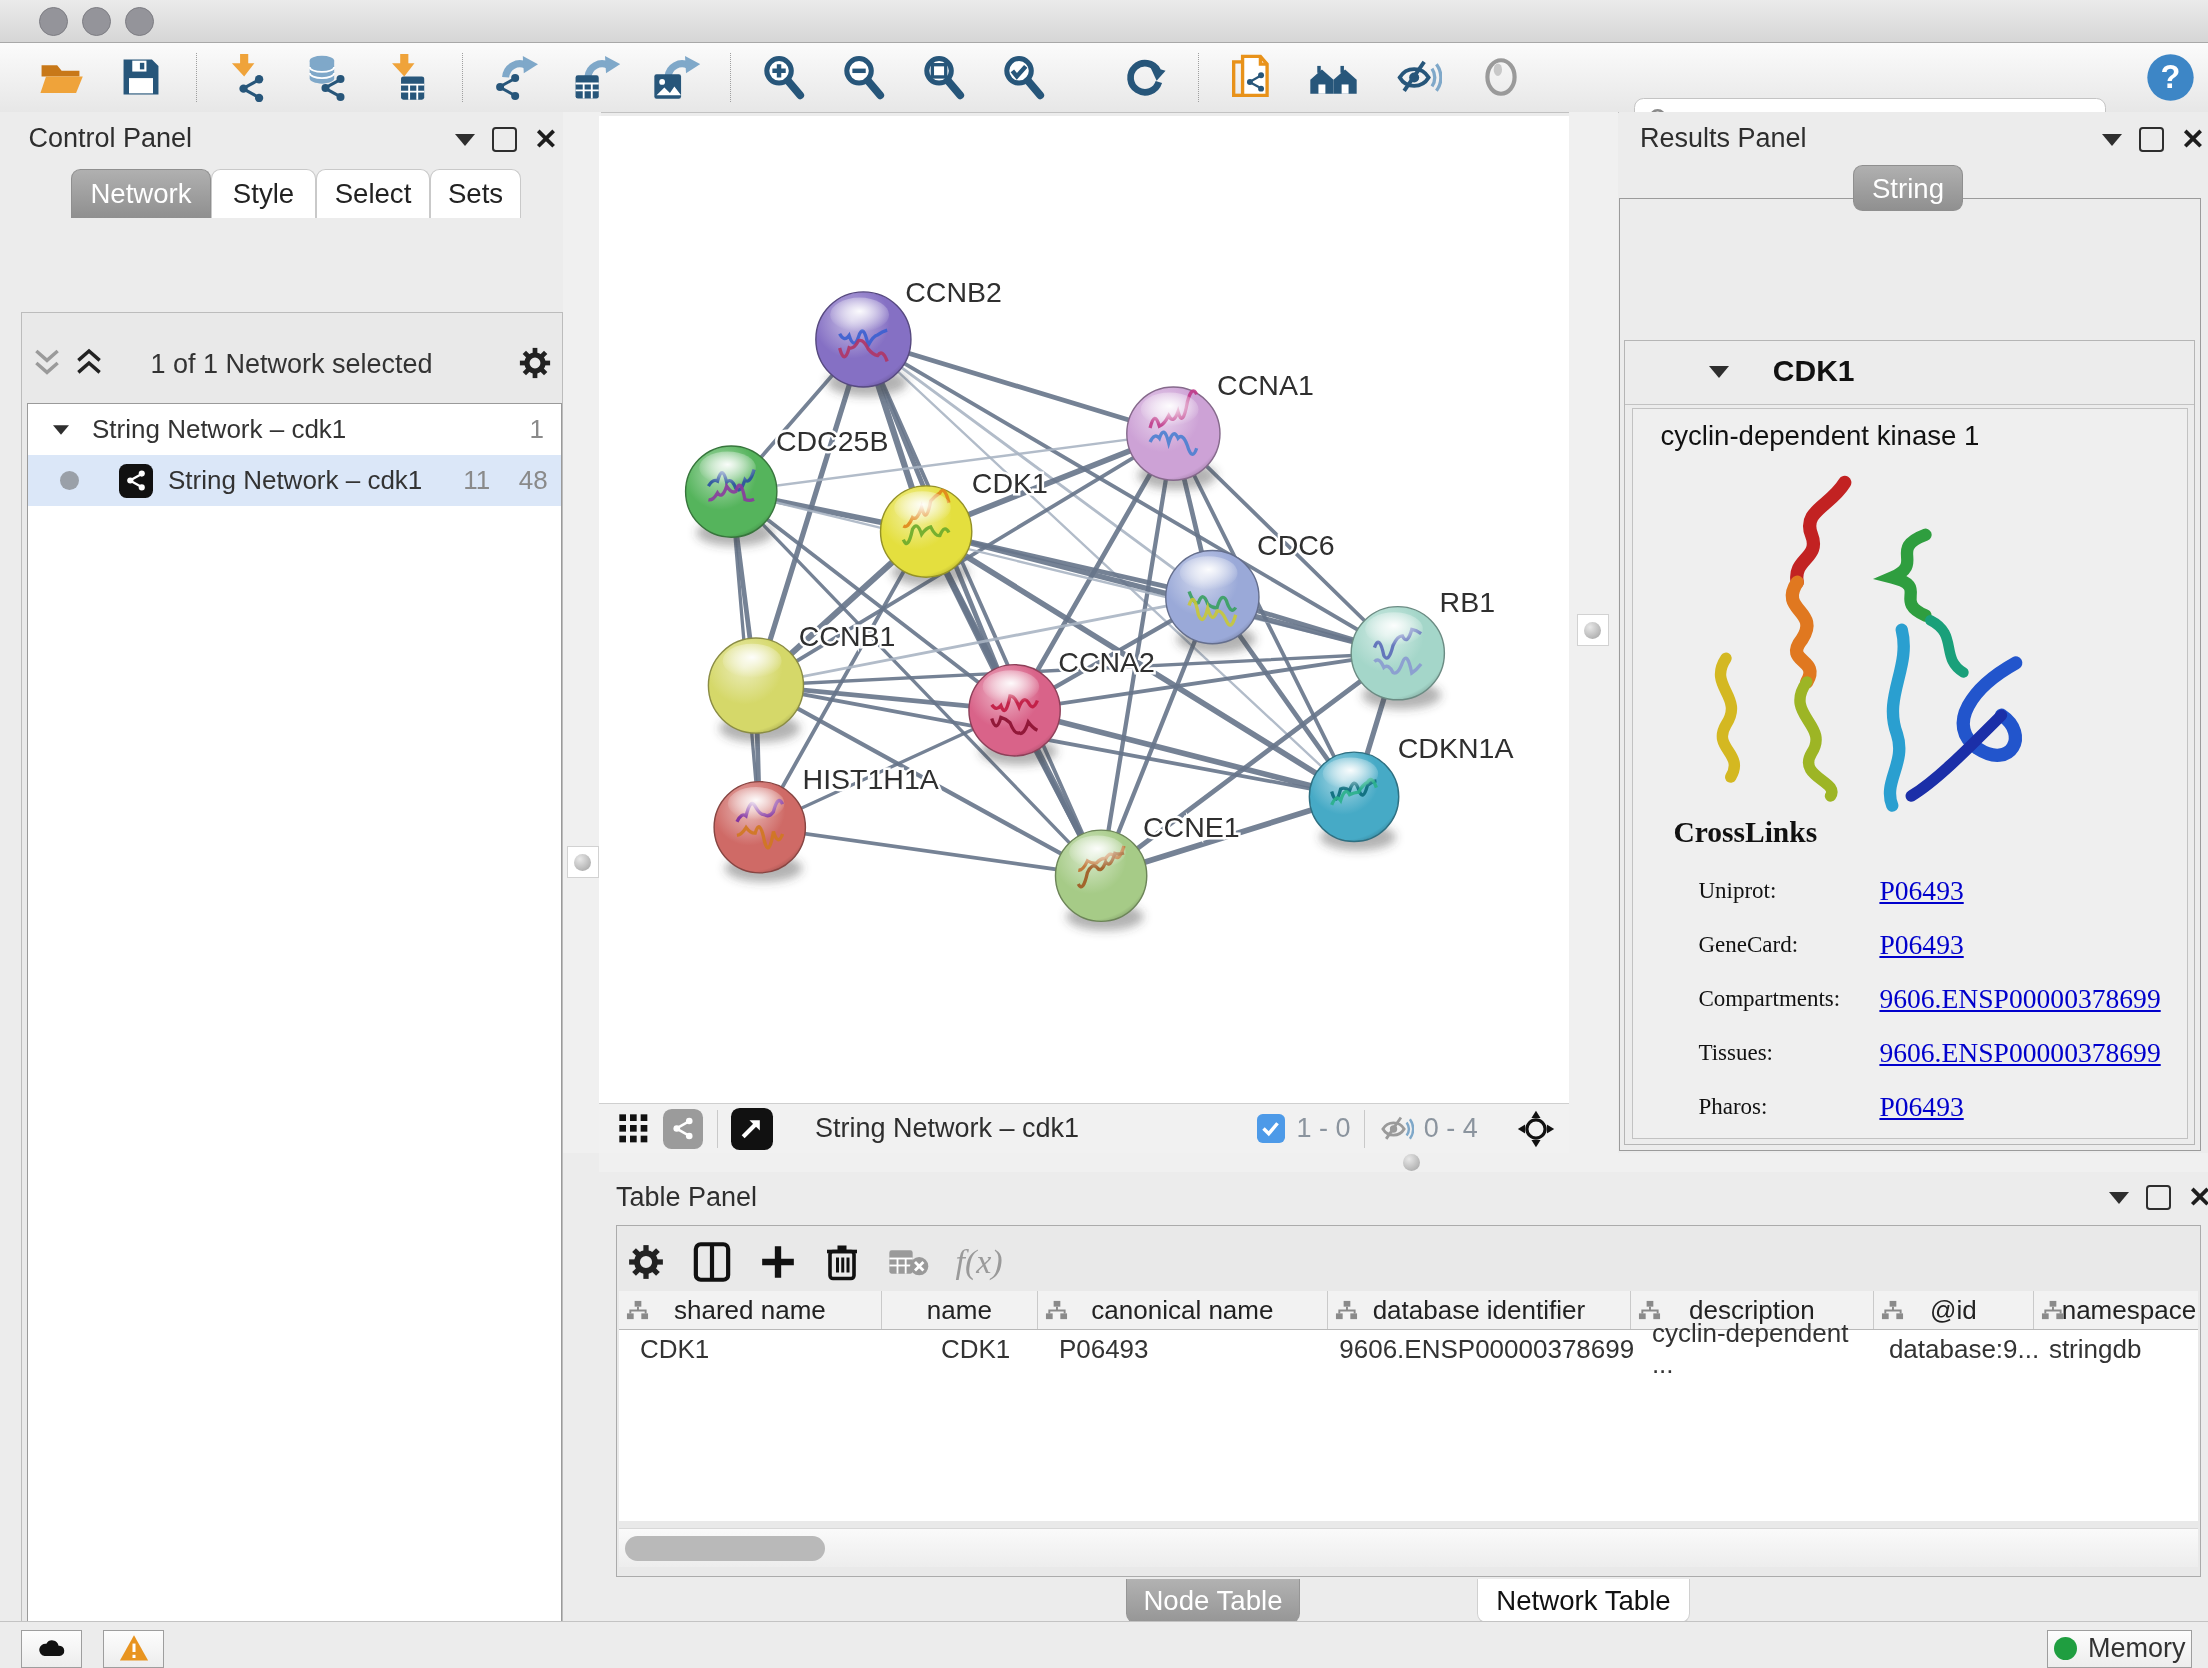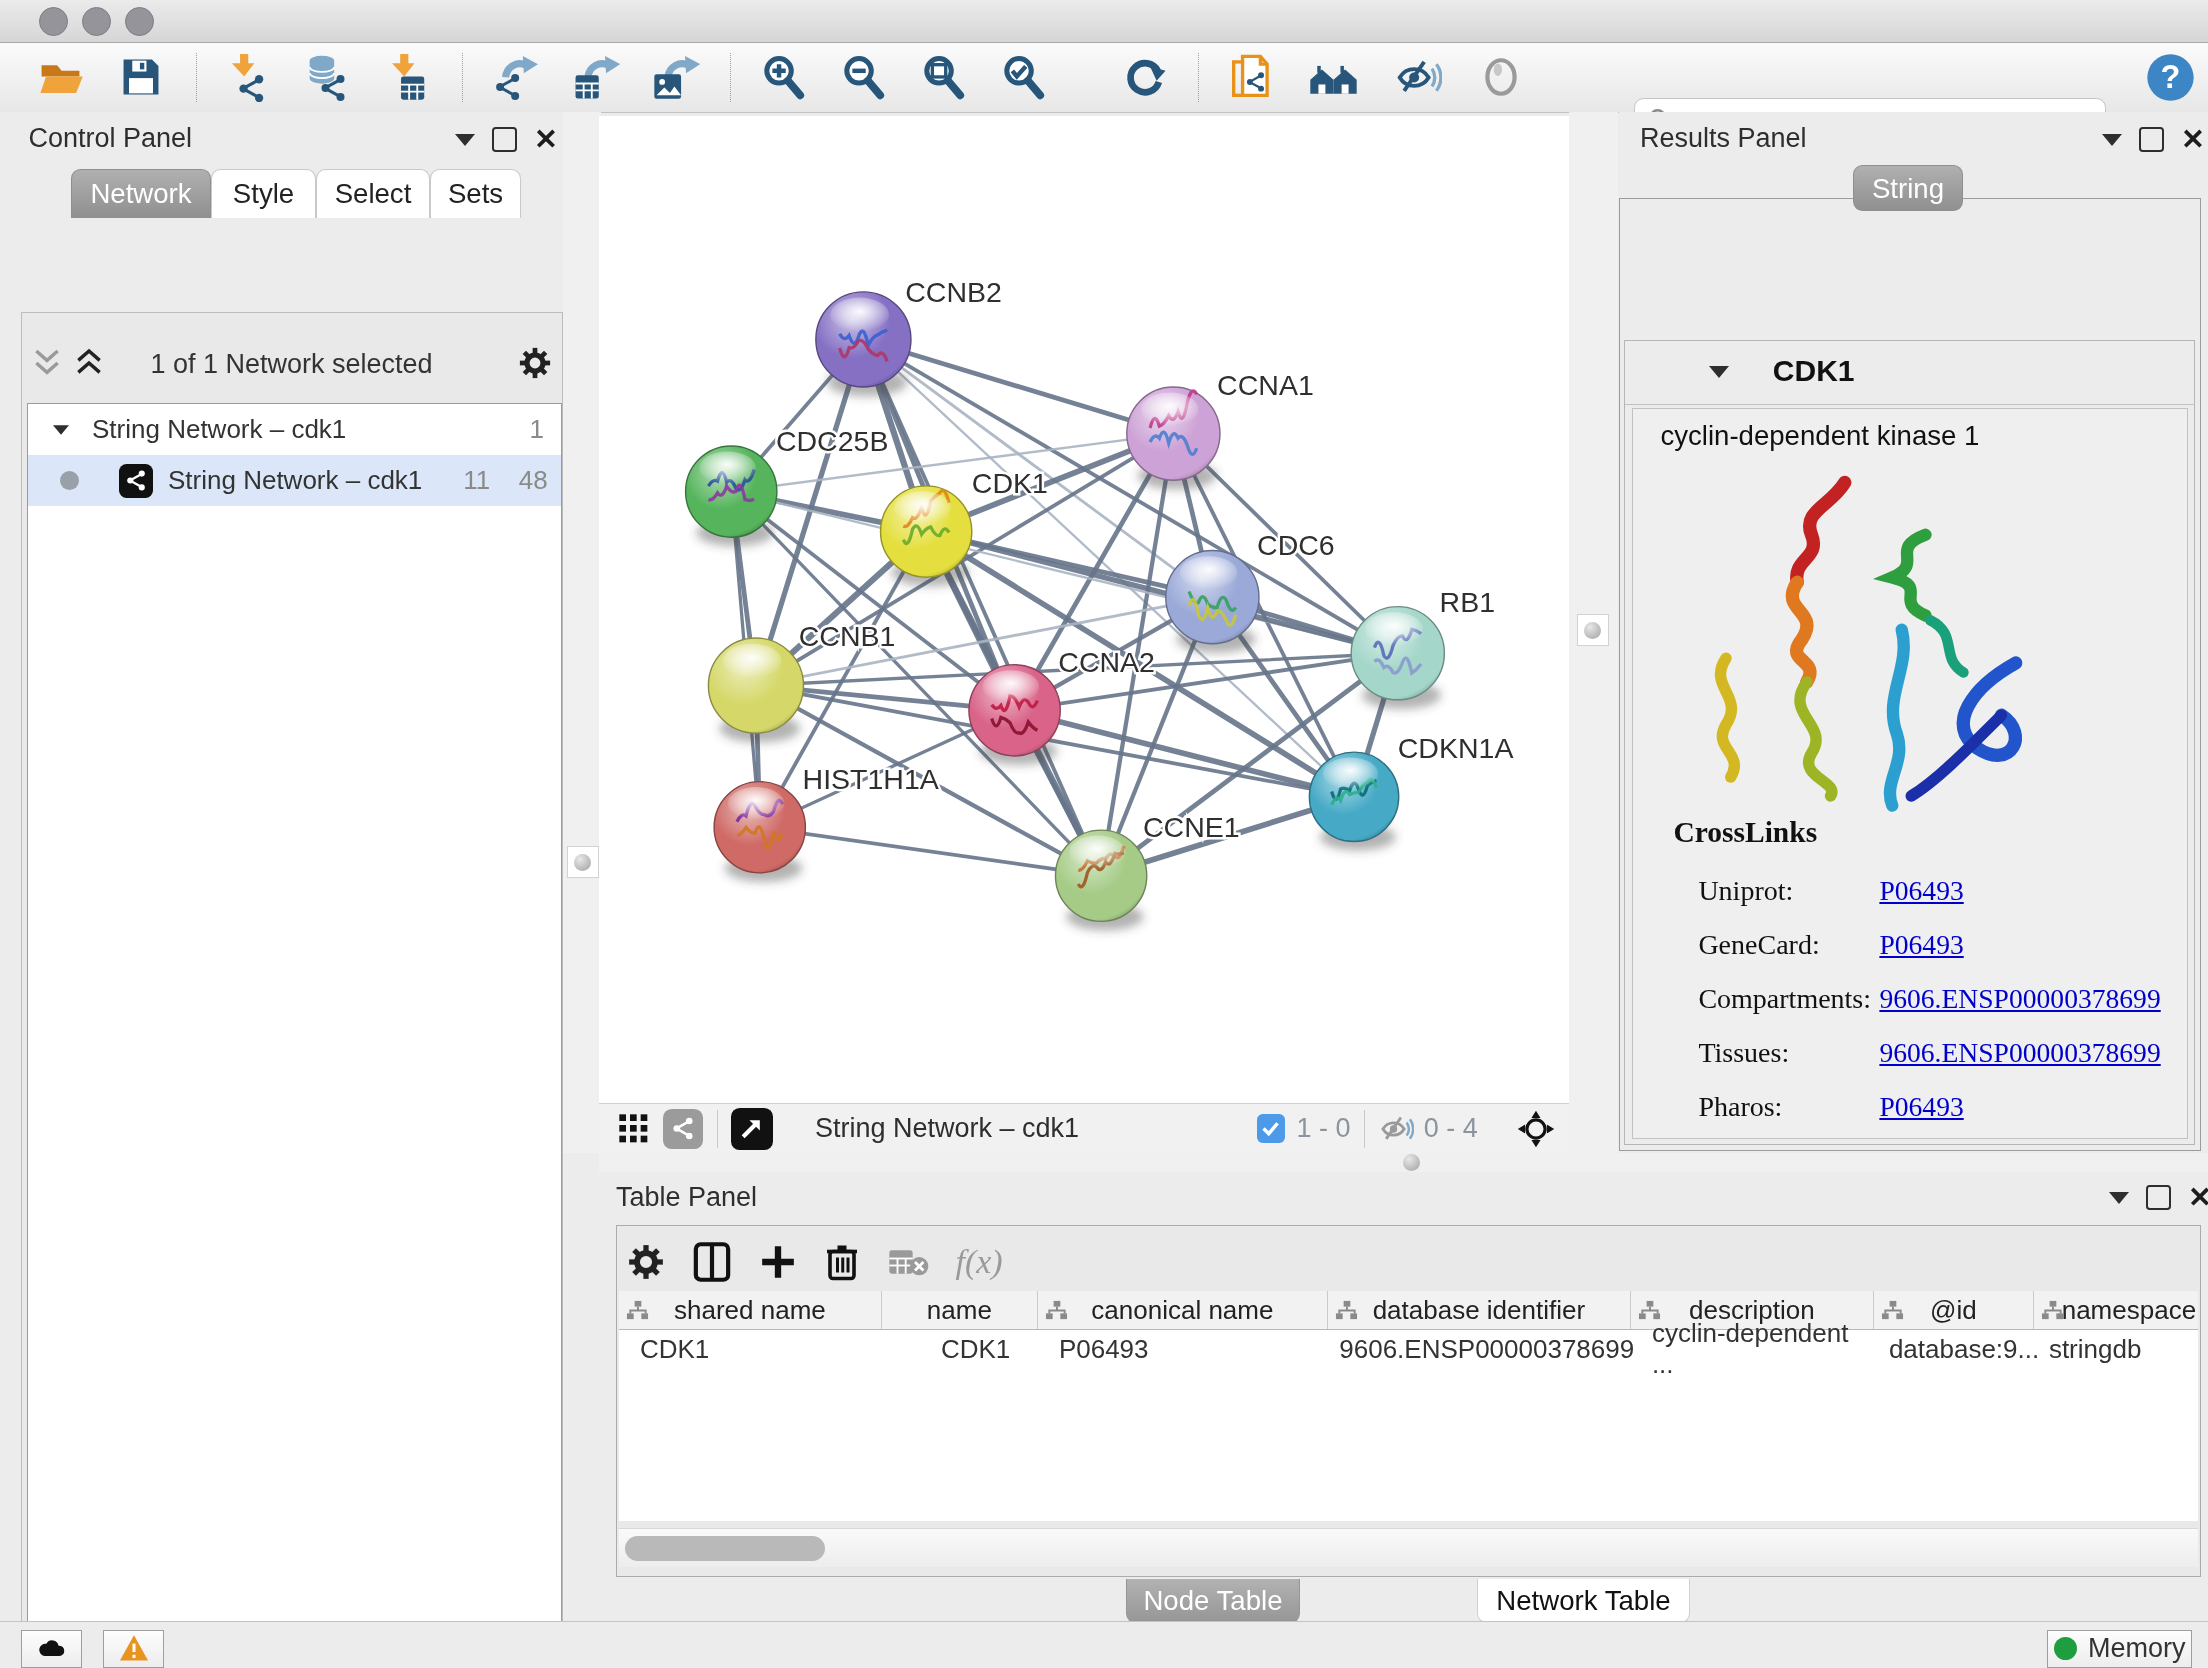--- a/index.html
+++ b/index.html
@@ -63,21 +63,21 @@
   .checkbox{width:28.5px;height:28.5px;border-radius:5.7px;background:#4d9ae8;display:flex;
     align-items:center;justify-content:center;}
   
   .rp-outer{left:1619px;top:198px;width:580px;height:951px;border:1.9px solid #9b9b9b;background:#ececec;}
   .rp-box1{left:3.8px;top:42px;width:569px;height:93px;border:1px solid #b5b5b5;}
   .rp-btn{height:49px;background:#fff;border:1px solid #b9b9b9;border-radius:9.5px;font-size:27.6px;
     display:flex;align-items:center;justify-content:center;color:#111;}
   .rp-entry{left:3.8px;top:141px;width:569px;height:803px;border:1px solid #b5b5b5;}
   .rp-inner{left:7.6px;top:67px;width:554px;height:729px;border:1px solid #c2c2c2;background:#efefef;}
   .serif{font-family:"Liberation Serif",serif;}
-  .xl-label{font-size:28px;color:#111;}
+  .xl-label{font-size:23px;color:#111;}
   .xl-link{font-size:27.6px;color:#0000cc;text-decoration:underline;}
   
   .tp-box{left:616px;top:1225px;width:1583px;height:350px;border:1px solid #ababab;background:#e9e9e9;}
   .tp-toolbar{left:9.5px;top:7.6px;height:57px;display:flex;align-items:center;gap:27px;}
   .tbl{left:1.9px;top:65px;width:1579px;height:230px;background:#fff;overflow:hidden;}
   .thead{display:flex;background:#f2f2f2;border-bottom:1px solid #b9b9b9;height:38px;}
   .th{position:relative;display:flex;align-items:center;justify-content:center;font-size:26px;
     color:#222;border-right:1px solid #cacaca;box-sizing:border-box;flex:none;}
   .th svg{position:absolute;left:7.6px;}
   .trow{display:flex;height:38px;}

